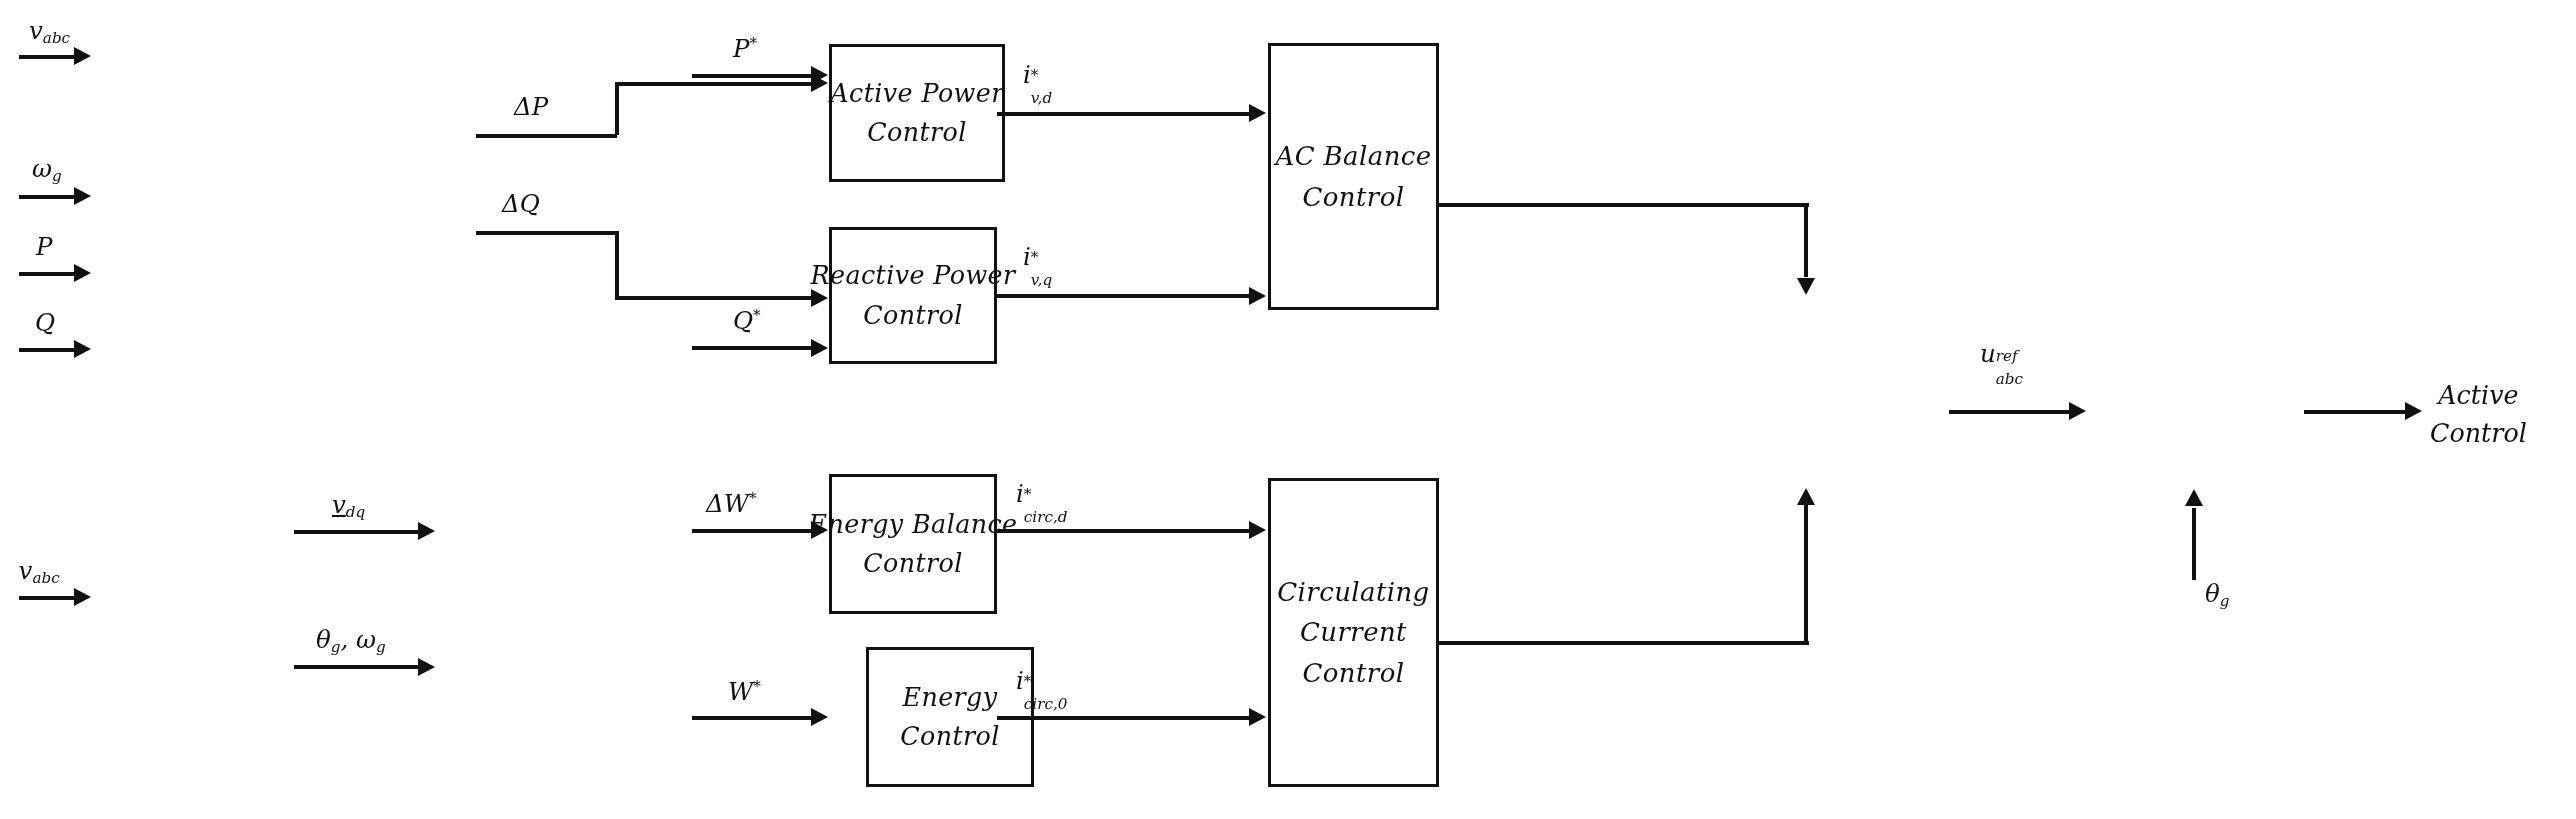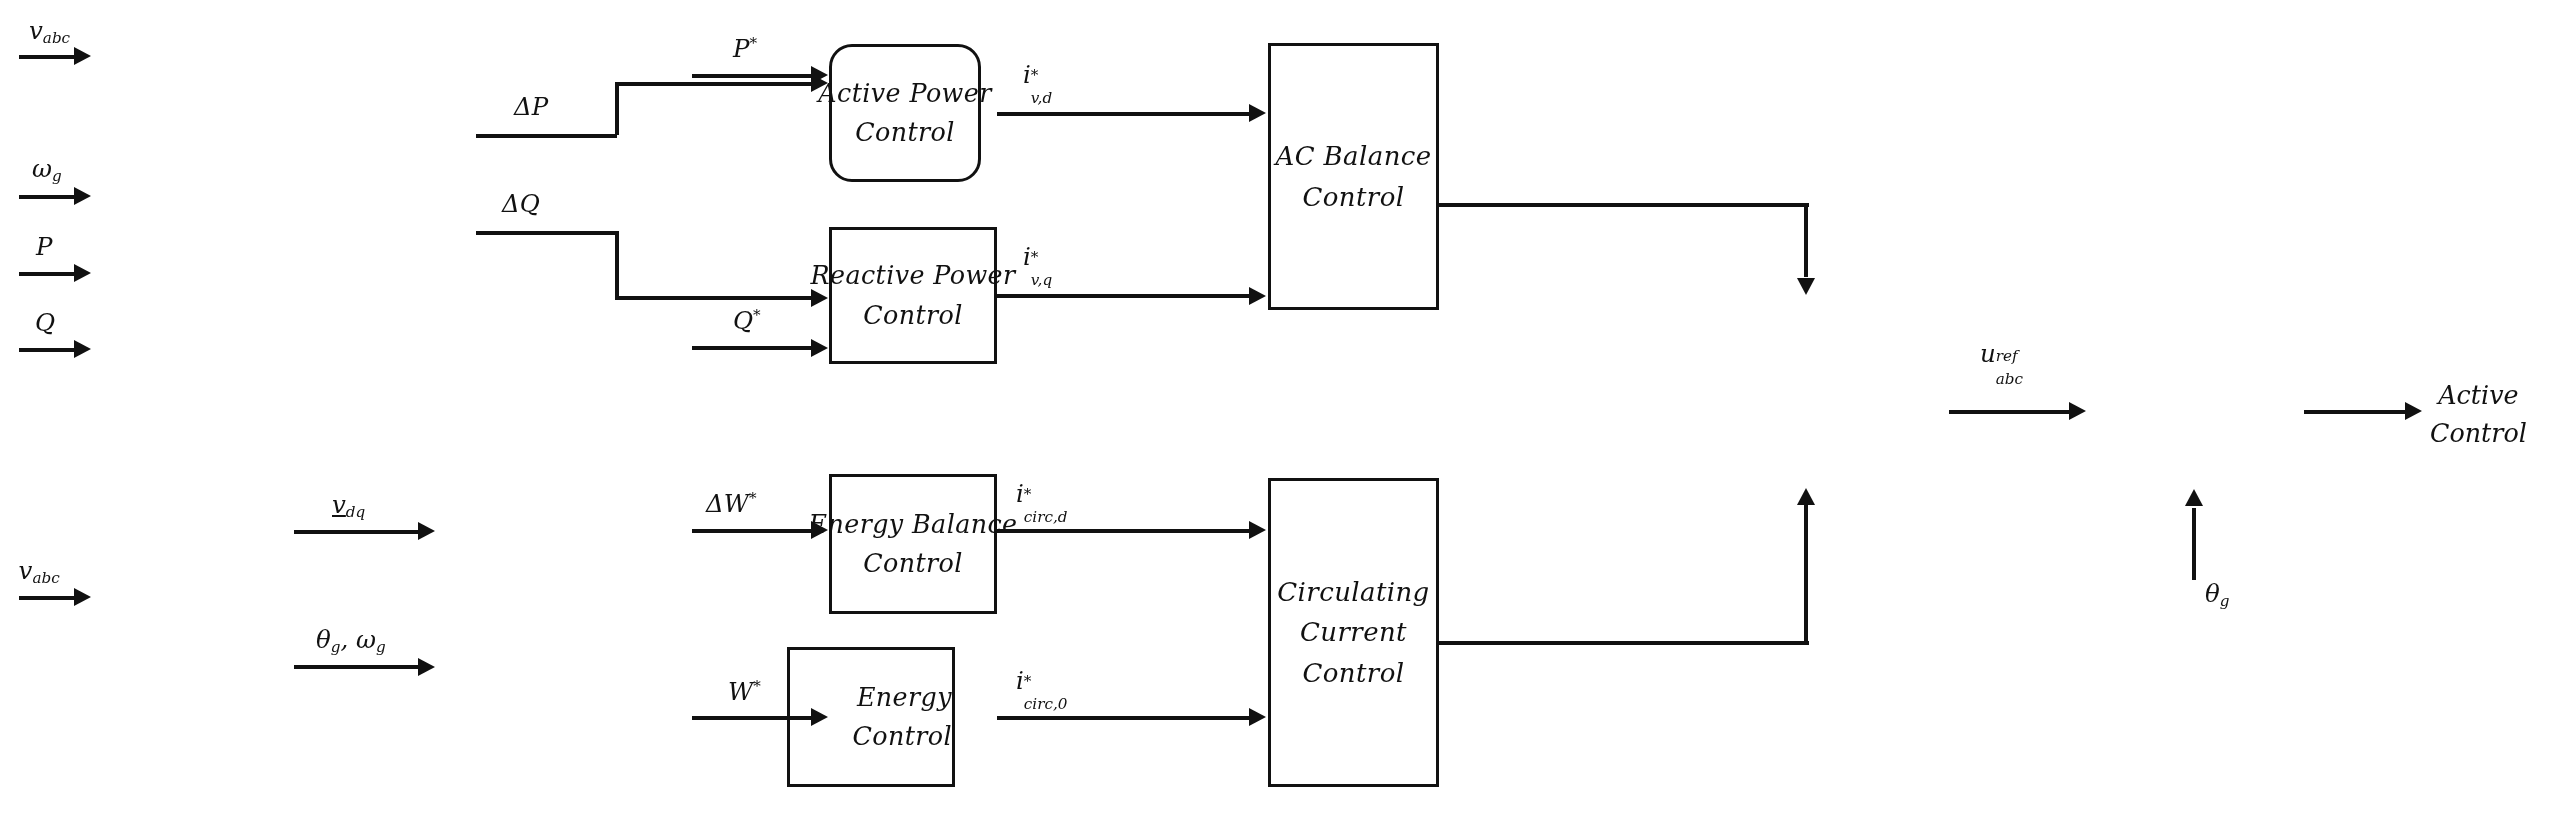--- a/index.html
+++ b/index.html
@@ -128,36 +128,36 @@
     color:#111111;
   }
 </style>
 </head>
 <body>
 
 <div id="canvas">
 
 
 
-  <div class="block" style="left:829px; top:44px; width:152px; height:138px;border-radius:23px;">
+  <div class="block" style="left:829px; top:44px; width:176px; height:138px;">
     <div class="line">Active Power</div>
     <div class="line">Control</div>
   </div>
 
   <div class="block" style="left:829px; top:227px; width:168px; height:137px;">
     <div class="line">Reactive Power</div>
     <div class="line">Control</div>
   </div>
 
   <div class="block" style="left:829px; top:474px; width:168px; height:140px;">
     <div class="line">Energy Balance</div>
     <div class="line">Control</div>
   </div>
 
-  <div class="block" style="left:787px; top:647px; width:168px; height:140px;align-items:flex-end;">
+  <div class="block" style="left:866px; top:647px; width:168px; height:140px;">
     <div class="line">Energy</div>
     <div class="line">Control</div>
   </div>
 
   <div class="block big" style="left:1268px; top:43px; width:171px; height:267px;">
     <div class="line">AC Balance</div>
     <div class="line">Control</div>
   </div>
 
   <div class="block big" style="left:1268px; top:478px; width:171px; height:309px;">

